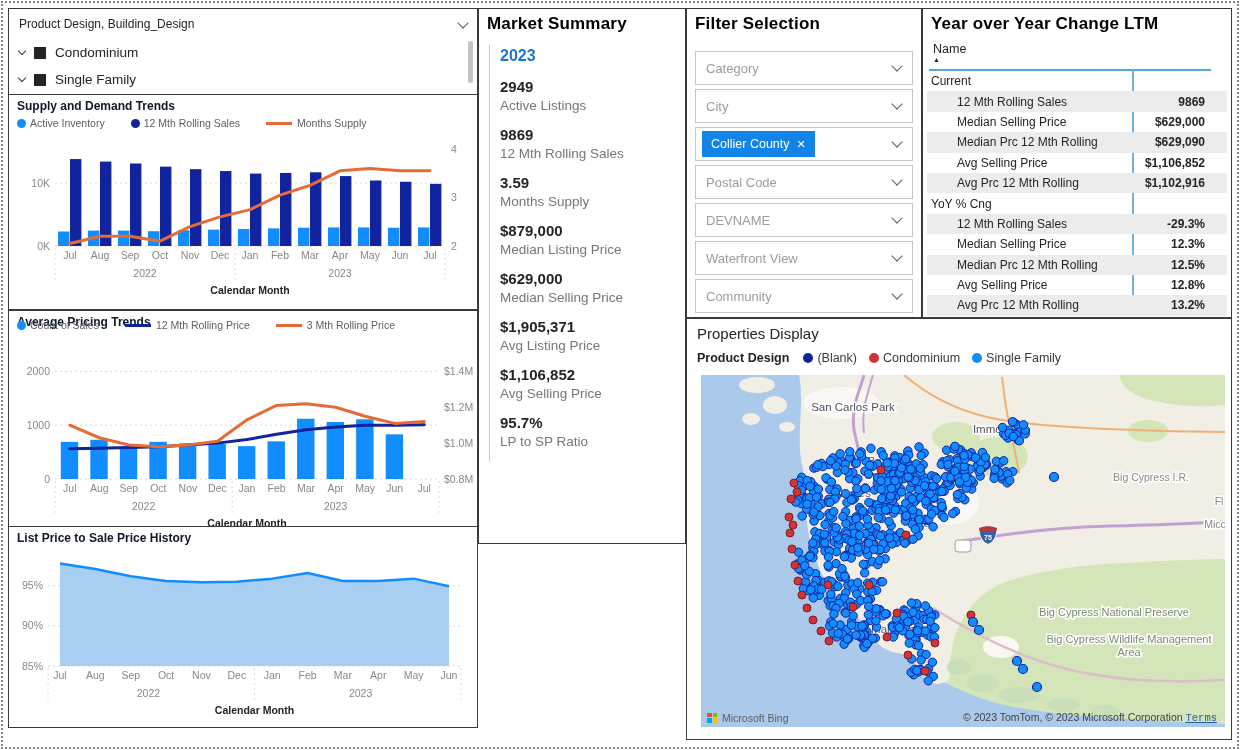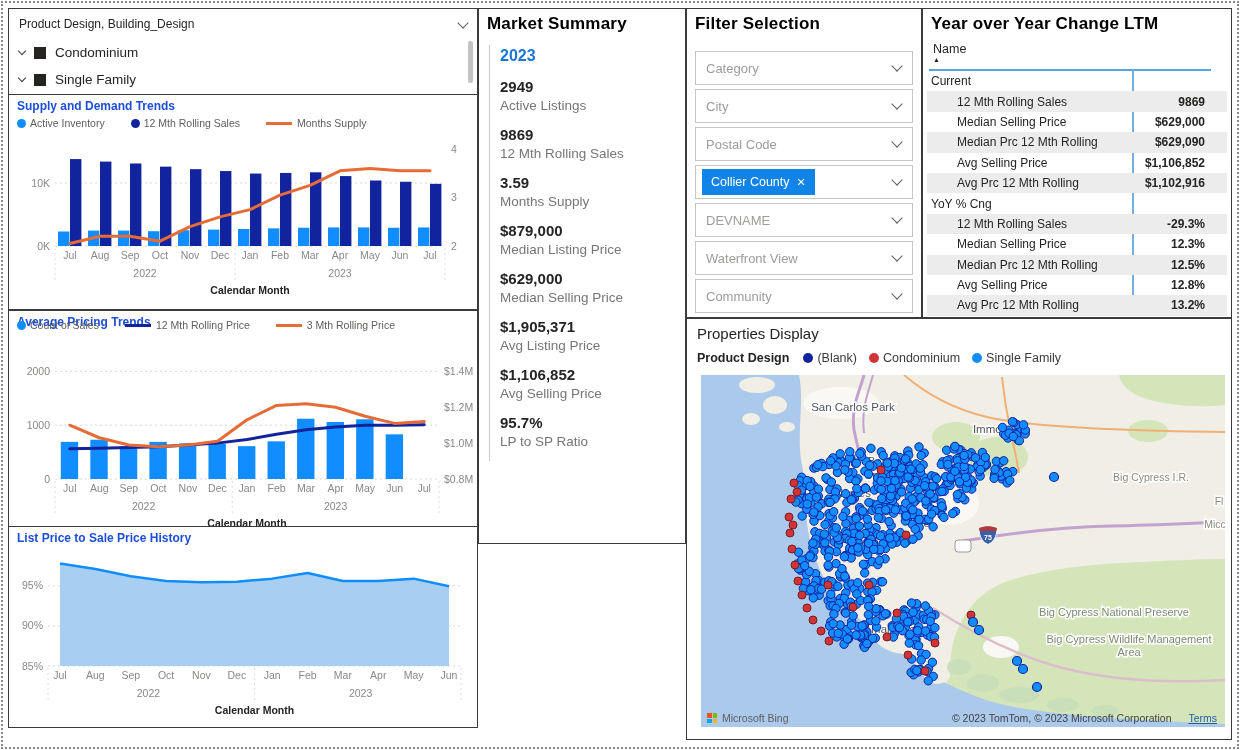--- a/index.html
+++ b/index.html
@@ -1,21 +1,21 @@
 <!DOCTYPE html>
 <html><head>
 <meta charset="utf-8">
 <style>
   html,body{margin:0;padding:0;}
   body{width:1240px;height:750px;position:relative;background:#fff;
        font-family:"Liberation Sans",sans-serif;overflow:hidden;}
   .frame{position:absolute;left:1px;top:1px;right:1px;bottom:1px;border:2px dotted #858585;pointer-events:none;z-index:50;}
   .panel{position:absolute;background:#fff;border:1px solid #3a3a3a;box-sizing:border-box;}
   .big-title{position:absolute;left:8px;top:5px;font-size:17px;font-weight:800;color:#000;letter-spacing:.2px;}
-  .chart-title{position:absolute;left:8px;top:4px;font-size:12px;font-weight:bold;color:#1d4ed8;}
+  .chart-title{position:absolute;left:8px;top:4px;font-size:12px;font-weight:bold;color:#0f172a;}
   .legend{position:absolute;left:8px;display:flex;gap:26px;align-items:center;font-size:10.5px;color:#605E5C;white-space:nowrap;}
   .legend-item{display:flex;align-items:center;}
   .legend .dot{width:9px;height:9px;border-radius:50%;margin-right:4px;flex:none;}
   .legend .lin{width:26px;height:3px;margin-right:5px;flex:none;}
   svg text.tick{font-size:10.5px;fill:#8A8886;font-family:"Liberation Sans",sans-serif;}
   svg text.xlabel{font-size:10.5px;font-weight:bold;fill:#252423;font-family:"Liberation Sans",sans-serif;}
   svg line.grid{stroke:#D8D8D8;stroke-dasharray:2 3;}
   svg line.ysep{stroke:#DCDCDC;stroke-dasharray:2 3;}
   
   .slicer-header{position:absolute;left:10px;right:10px;top:8px;display:flex;justify-content:space-between;align-items:center;font-size:12px;color:#252423;}
@@ -58,21 +58,21 @@
   .mlabel.area{font-size:10.5px;fill:#8a8a80;}
   .mlabel.preserve{font-size:11px;fill:#7C8A70;}
   .road-purple{fill:none;stroke:#C3A2CF;stroke-width:3;}
   .road-purple.thin{stroke-width:2;}
   .road-pink{fill:none;stroke:#DCBECB;stroke-width:2.5;}
   .road-orange{fill:none;stroke:#F0B075;stroke-width:2;}
   #map-attr{position:absolute;left:6px;right:8px;bottom:3px;display:flex;justify-content:space-between;align-items:center;font-size:10.5px;color:#3f3f3f;}
   .bing-logo{display:inline-grid;grid-template-columns:4.5px 4.5px;grid-gap:1px;margin-right:5px;vertical-align:-1px;}
   .bing-logo span{width:4.5px;height:4.5px;display:block;}
   .bing-left{display:flex;align-items:center;color:#5f5f5f;}
-  .terms-link{color:#215DA8;text-decoration:underline;margin-left:14px;}
+  .terms-link{color:#215DA8;text-decoration:underline;font-family:Liberation Mono, monospace;}
 </style>
 </head>
 <body>
 
 <div class="frame"></div>
 
 <section class="panel" style="left:8px;top:8px;width:470px;height:103px;">
   <div class="slicer-header">
     <span>Product Design, Building_Design</span>
     <span class="chev"></span>
@@ -306,28 +306,28 @@
   <div id="filter-list">
       <div class="filter-box">
         <span class="filter-ph">Category</span>
         <span class="chev"></span>
       </div>
       <div class="filter-box">
         <span class="filter-ph">City</span>
         <span class="chev"></span>
       </div>
       <div class="filter-box">
-        <span class="filter-ph">Postal Code</span>
-        <span class="chev"></span>
-      </div>
-      <div class="filter-box">
         <span class="chip">
           <span>Collier County</span>
           <span class="chip-x">✕</span>
         </span>
+        <span class="chev"></span>
+      </div>
+      <div class="filter-box">
+        <span class="filter-ph">Postal Code</span>
         <span class="chev"></span>
       </div>
       <div class="filter-box">
         <span class="filter-ph">DEVNAME</span>
         <span class="chev"></span>
       </div>
       <div class="filter-box">
         <span class="filter-ph">Waterfront View</span>
         <span class="chev"></span>
       </div>

